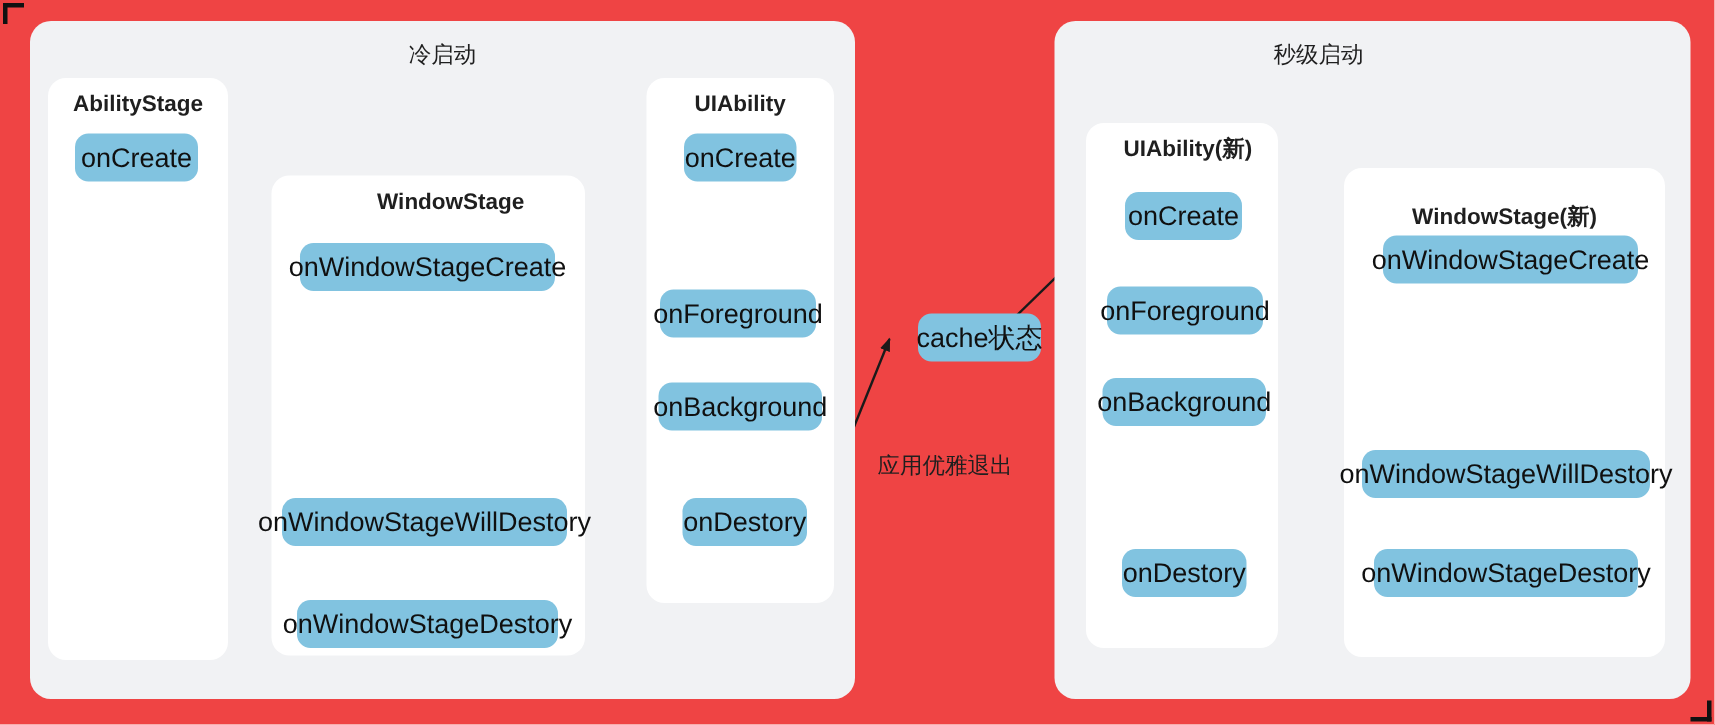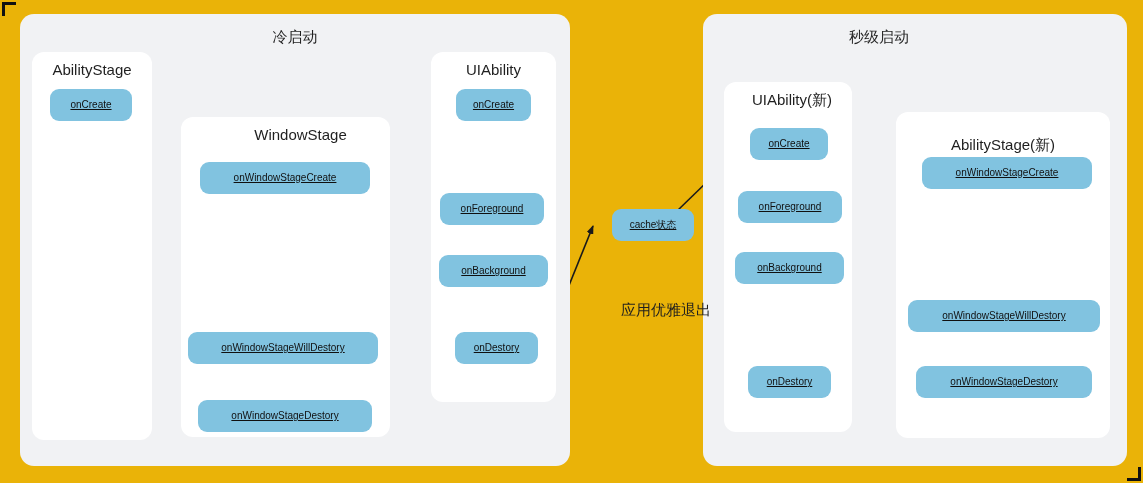--- a/index.html
+++ b/index.html
@@ -7,21 +7,21 @@
     padding: 0;
     background: #ffffff;
   }
   body {
     font-family: "Liberation Sans", "DejaVu Sans", sans-serif;
   }
   #stage {
     position: relative;
     width: 1143px;
     height: 483px;
-    background: #eab308;
+    background: #ef4444;
     overflow: hidden;
   }
   .panel {
     position: absolute;
     background: #f1f2f4;
     border-radius: 14px;
   }
   .card {
     position: absolute;
     background: #ffffff;
@@ -30,43 +30,41 @@
   .panel-title,
   .card-title {
     position: absolute;
     color: #1f1f1f;
     font-size: 15px;
     line-height: 18px;
     white-space: nowrap;
     text-align: center;
   }
   .panel-title { font-size: 15px; }
-  .card-title  { font-size: 15px; }
+  .card-title  { font-size: 15px; font-weight: bold; }
   .node {
     position: absolute;
     background: #81c3e0;
     border-radius: 9px;
     color: #101010;
-    font-size: 10px;
+    font-size: 18px;
     line-height: 1;
     display: flex;
     align-items: center;
     justify-content: center;
     white-space: nowrap;
     padding: 16px 10px;
     box-sizing: border-box;
     height: 28px;
-    text-decoration: underline;
   }
   .free-label {
     position: absolute;
     color: #1f1f1f;
     font-size: 15px;
     white-space: nowrap;
-    margin-left: 36px;
   }
   svg.edges {
     position: absolute;
     left: 0;
     top: 0;
     width: 1143px;
     height: 483px;
     pointer-events: none;
   }
   .cropmark {
@@ -124,21 +122,21 @@
       <div class="node" style="left: 198px; top: 400px; width: 174px;">onWindowStageDestory</div>
       <div class="node" style="left: 456px; top: 89px; width: 75px;">onCreate</div>
       <div class="node" style="left: 440px; top: 193px; width: 104px;">onForeground</div>
       <div class="node" style="left: 439px; top: 255px; width: 109px;">onBackground</div>
       <div class="node" style="left: 455px; top: 332px; width: 83px;">onDestory</div>
       <div class="panel" style="left: 703px; top: 14px; width: 424px; height: 452px;"></div>
       <div class="panel-title" style="left: 667px; top: 28px; width: 424px;">秒级启动</div>
       <div class="card" style="left: 724px; top: 82px; width: 128px; height: 350px;"></div>
       <div class="card-title" style="left: 728px; top: 91px; width: 128px;">UIAbility(新)</div>
       <div class="card" style="left: 896px; top: 112px; width: 214px; height: 326px;"></div>
-      <div class="card-title" style="left: 896px; top: 136px; width: 214px;">AbilityStage(新)</div>
+      <div class="card-title" style="left: 896px; top: 136px; width: 214px;">WindowStage(新)</div>
       <div class="node" style="left: 750px; top: 128px; width: 78px;">onCreate</div>
       <div class="node" style="left: 738px; top: 191px; width: 104px;">onForeground</div>
       <div class="node" style="left: 735px; top: 252px; width: 109px;">onBackground</div>
       <div class="node" style="left: 748px; top: 366px; width: 83px;">onDestory</div>
       <div class="node" style="left: 922px; top: 157px; width: 170px;">onWindowStageCreate</div>
       <div class="node" style="left: 908px; top: 300px; width: 192px;">onWindowStageWillDestory</div>
       <div class="node" style="left: 916px; top: 366px; width: 176px;">onWindowStageDestory</div>
       <div class="node" style="left: 612px; top: 209px; width: 82px;">cache状态</div>
       <div class="free-label" style="left: 585px; top: 301px;">应用优雅退出</div>
     </div>

